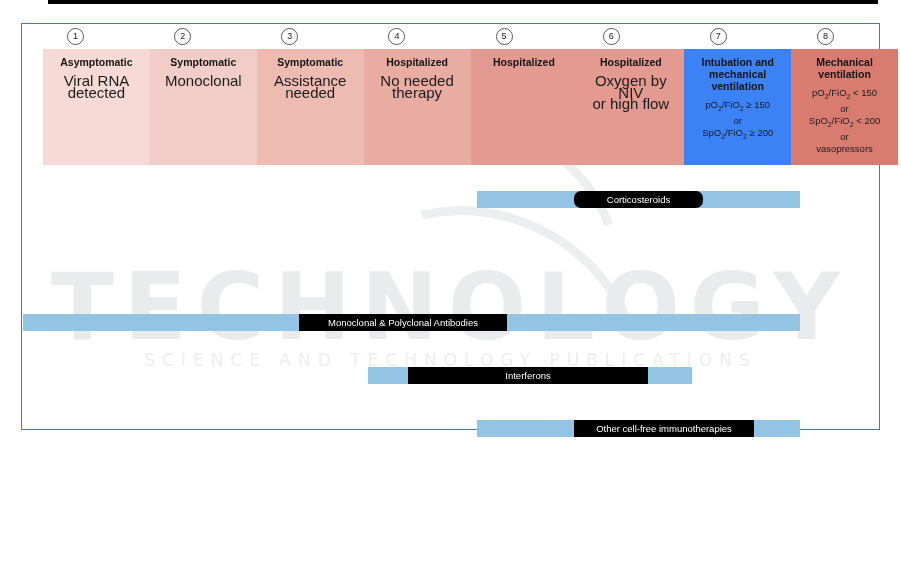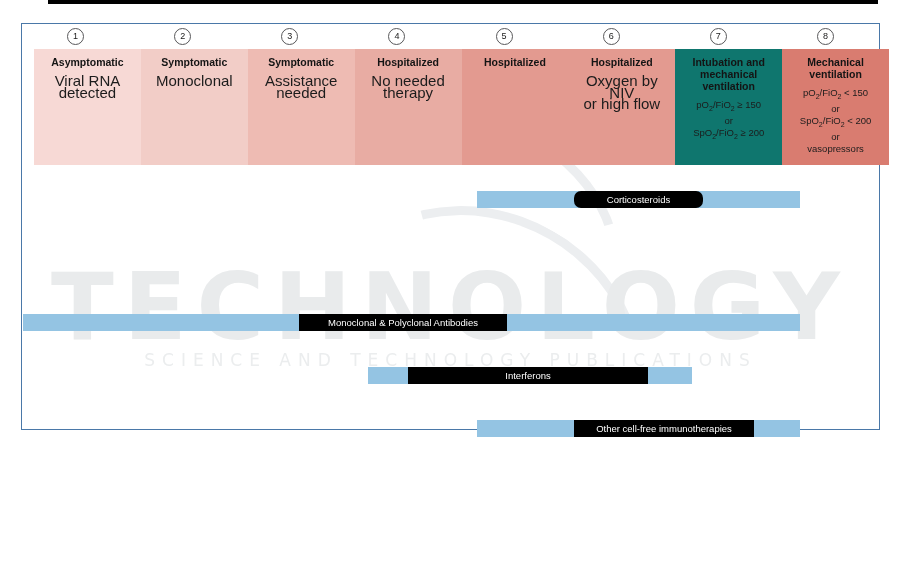--- a/index.html
+++ b/index.html
@@ -95,25 +95,26 @@
     font-size:9px;
     line-height:15px;
     text-align:center;
     color:#1a1a1a;
     font-family:"Liberation Sans", sans-serif;
   }
 
   
   #stage-boxes{
     position:absolute;
-    left:12px; top:25px;
+    left:1px; top:25px;
     width:855px; height:116px;
     display:flex;
     gap:0;
     z-index:3;
+    padding-left:20px;
   }
   .stage-box{
     flex:1 1 0;
     padding:7px 5px 4px 5px;
     box-sizing:border-box;
     text-align:center;
     overflow:hidden;
   }
   .stage-title{
     font-size:10.5px;
@@ -223,21 +224,21 @@
         <div class="stage-title">Hospitalized</div>
         <div class="stage-sub">No needed therapy</div>
       </div>
       <div class="stage-box" style="background: rgb(227, 154, 144);">
         <div class="stage-title">Hospitalized</div>
       </div>
       <div class="stage-box" style="background: rgb(227, 154, 144);">
         <div class="stage-title">Hospitalized</div>
         <div class="stage-sub">Oxygen by NIV<br>or high flow</div>
       </div>
-      <div class="stage-box" style="background: #0f766e;">
+      <div class="stage-box" style="background: #3b82f6;">
         <div class="stage-title">Intubation and<br>mechanical<br>ventilation</div>
         <div class="stage-crit">pO<sub>2</sub>/FiO<sub>2</sub> ≥ 150<br>or<br>SpO<sub>2</sub>/FiO<sub>2</sub> ≥ 200</div>
       </div>
       <div class="stage-box" style="background: rgb(217, 124, 112);">
         <div class="stage-title">Mechanical<br>ventilation</div>
         <div class="stage-crit">pO<sub>2</sub>/FiO<sub>2</sub> &lt; 150<br>or<br>SpO<sub>2</sub>/FiO<sub>2</sub> &lt; 200<br>or<br>vasopressors</div>
       </div>
     </div>
 
   <div id="treatment-bars">

